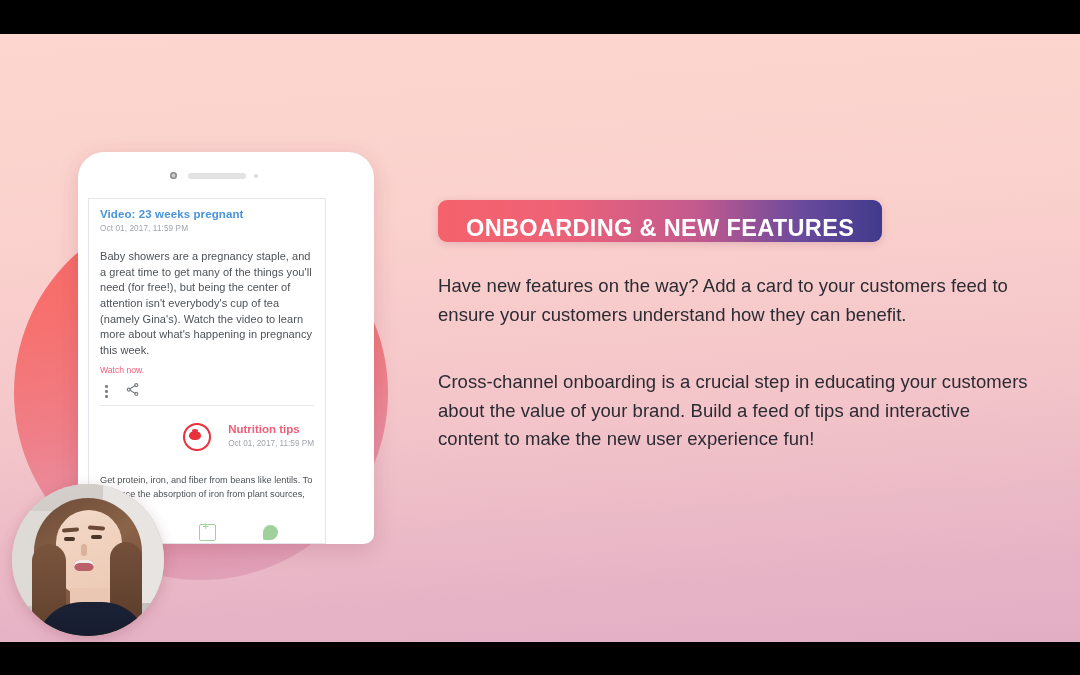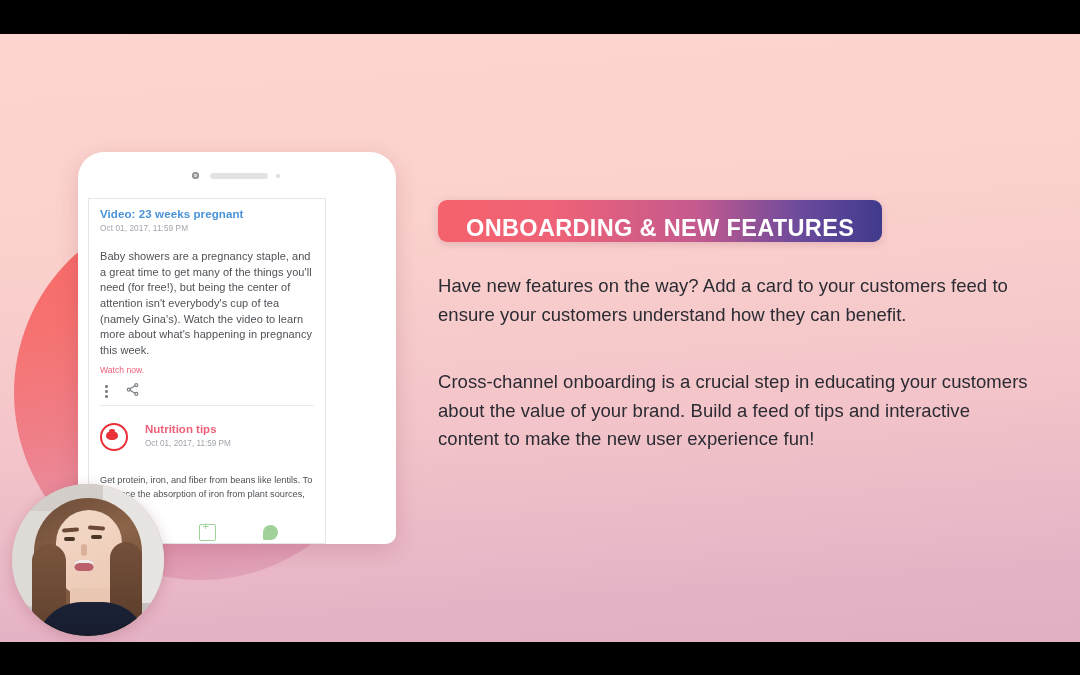--- a/index.html
+++ b/index.html
@@ -18,42 +18,42 @@
     overflow:hidden;}
 
   
   #circle{position:absolute;left:14px;top:172px;width:374px;height:374px;border-radius:50%;
     background:linear-gradient(168deg,#f9615f 0%,#f66d6b 28%,#ef7b84 52%,#e493ac 78%,#dda7bd 100%);
     opacity:.95;}
 
   
   #phone{position:absolute;left:78px;top:118px;width:296px;height:392px;
     background:#fff;border-radius:26px 26px 10px 10px;
-    box-shadow:0 6px 22px rgba(120,40,60,.18);overflow:hidden;padding-left:22px;}
+    box-shadow:0 6px 22px rgba(120,40,60,.18);overflow:hidden;}
   #phone-top{height:46px;position:relative;}
   .cam{position:absolute;top:20px;left:92px;width:7px;height:7px;border-radius:50%;
     background:#cfcfcf;box-shadow:inset 0 0 0 1.6px #8d8d8d;}
   .speaker{position:absolute;top:21px;left:110px;width:58px;height:6px;border-radius:3px;background:#e2e2e2;}
   .sensor{position:absolute;top:22px;left:176px;width:4px;height:4px;border-radius:50%;background:#dcdcdc;}
 
   #screen{position:absolute;left:10px;top:46px;width:238px;height:324px;background:#fff;
     border:1px solid #e3e6ea;border-bottom:none;box-sizing:border-box;overflow:hidden;}
 
   .card{padding:9px 11px 6px 11px;}
   .card-title{font-size:11.5px;font-weight:700;color:#4a93d9;letter-spacing:.1px;line-height:1.15;}
   .card-date{font-size:8.2px;color:#a0a4aa;margin-top:3px;letter-spacing:.1px;}
   .card-body{font-size:11px;color:#4d5257;line-height:1.42;margin-top:16px;letter-spacing:.05px;}
   .card-link{font-size:8.6px;color:#ef5f7a;margin-top:7px;}
   .card-actions{display:flex;align-items:center;gap:17px;margin-top:7px;padding-left:5px;height:18px;}
   .dots{display:flex;flex-direction:column;gap:2.2px;}
   .dots i{display:block;width:2.6px;height:2.6px;border-radius:50%;background:#7c8186;}
   .divider{height:1px;background:#e7eaee;margin:5px 0 0 0;}
 
   .card2{padding:11px 11px 4px 11px;}
-  .c2-head{display:flex;align-items:flex-start;gap:17px;}
+  .c2-head{display:flex;align-items:flex-start;gap:17px;justify-content:flex-end;}
   .tomato{width:24px;height:24px;border-radius:50%;border:2.6px solid #e8313a;
     position:relative;flex:0 0 auto;background:#fff;}
   .tomato:after{content:"";position:absolute;left:4px;top:6px;width:12px;height:9px;
     border-radius:50% 50% 45% 45%;background:#e8313a;}
   .tomato:before{content:"";position:absolute;left:7px;top:3.5px;width:6px;height:3px;
     border-radius:50%;background:#e8313a;}
   .c2-title{font-size:11.5px;font-weight:700;color:#ef5f7a;line-height:1.1;}
   .c2-date{font-size:8.2px;color:#a0a4aa;margin-top:3px;}
   .c2-body{font-size:9.2px;color:#4d5257;line-height:1.45;margin-top:23px;}
 

